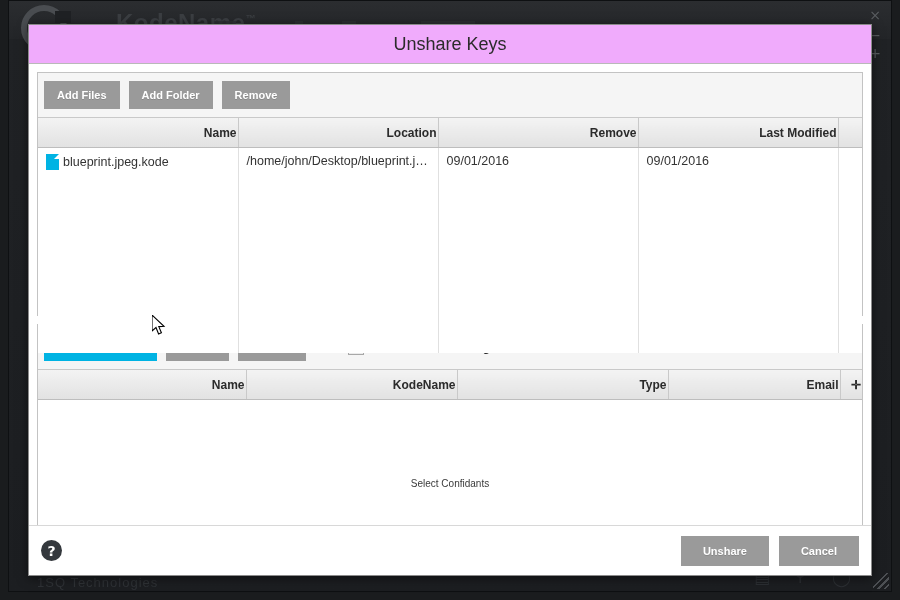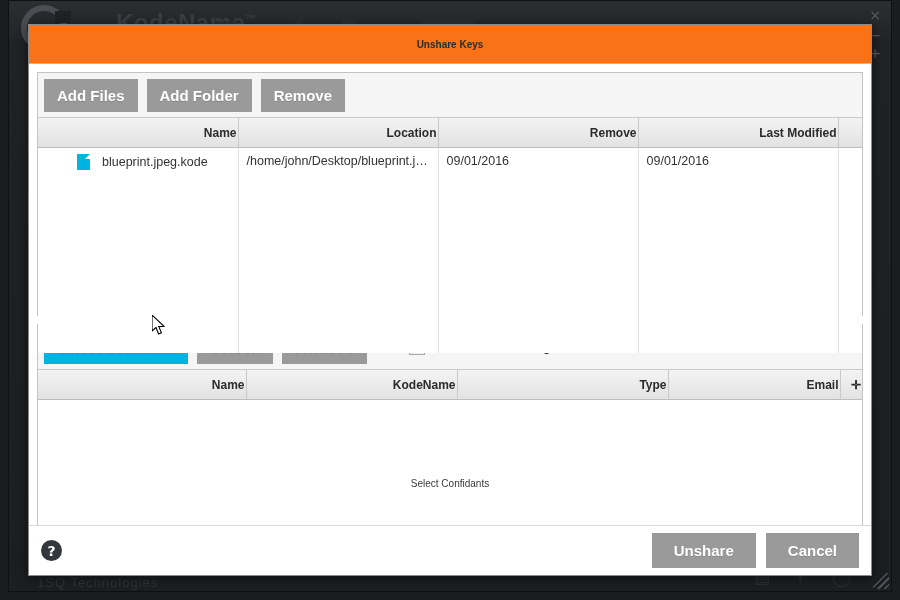--- a/index.html
+++ b/index.html
@@ -112,27 +112,27 @@
     position: absolute;
     left: 28px; top: 24px;
     width: 844px; height: 552px;
     background: #ffffff;
     border: 1px solid #8b8b8b;
     box-sizing: border-box;
     box-shadow: 0 2px 10px rgba(0,0,0,.55);
   }
   .dlg-title {
     height: 38px;
-    background: #f97316;
+    background: #f0abfc;
     border-bottom: 1px solid #b9b9b9;
     display: flex;
     align-items: center;
     justify-content: center;
-    font-size: 10px;
-    font-weight: bold;
+    font-size: 18px;
+    font-weight: normal;
     color: #2b2b2b;
   }
 
   .dlg-body {
     padding: 8px;
     box-sizing: border-box;
   }
 
   
   .panel {
@@ -145,21 +145,21 @@
     background: #f5f5f5;
     border-bottom: 1px solid #c9c9c9;
     display: flex;
     align-items: center;
     padding: 0 6px;
     box-sizing: border-box;
   }
 
   .btn {
     font-family: "Liberation Sans", sans-serif;
-    font-size: 15px;
+    font-size: 11px;
     font-weight: bold;
     color: #ffffff;
     background: #9a9a9a;
     border: 0;
     padding: 8px 13px;
     margin-right: 9px;
     cursor: pointer;
     text-shadow: 0 1px 0 rgba(0,0,0,.12);
   }
   .btn.primary-cyan {
@@ -209,21 +209,21 @@
     color: #333;
     padding: 6px 8px;
     height: 22px;
     vertical-align: top;
     overflow: hidden;
     white-space: nowrap;
     text-overflow: ellipsis;
   }
   table.grid tbody td:last-child { border-right: 0; }
 
-  .file-cell { display: flex; align-items: center; gap: 12px; margin-left: 31px; }
+  .file-cell { display: flex; align-items: center; gap: 4px; }
   .file-icon {
     position: relative;
     width: 13px; height: 16px;
     background: #00b3e3;
     flex: 0 0 auto;
   }
   .file-icon::after {
     content: "";
     position: absolute;
     right: 0; top: 0;

